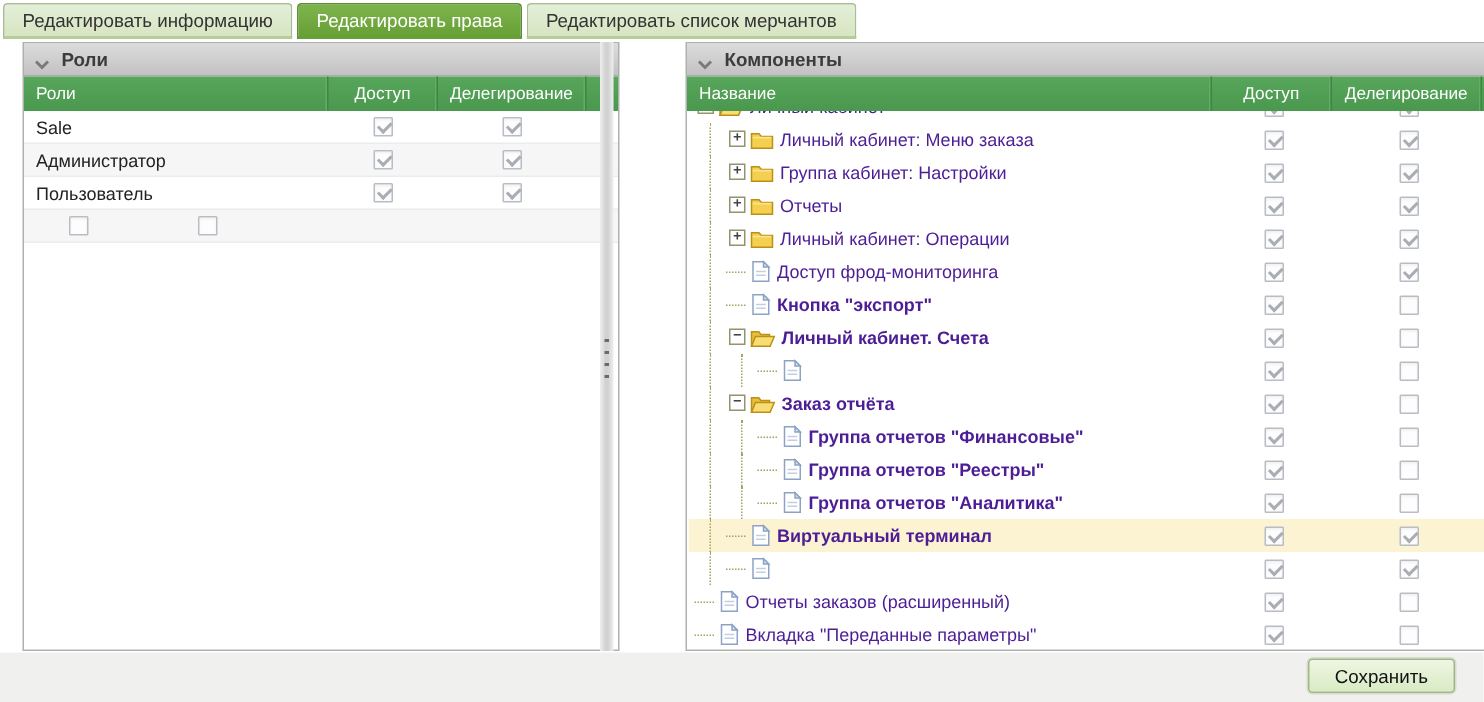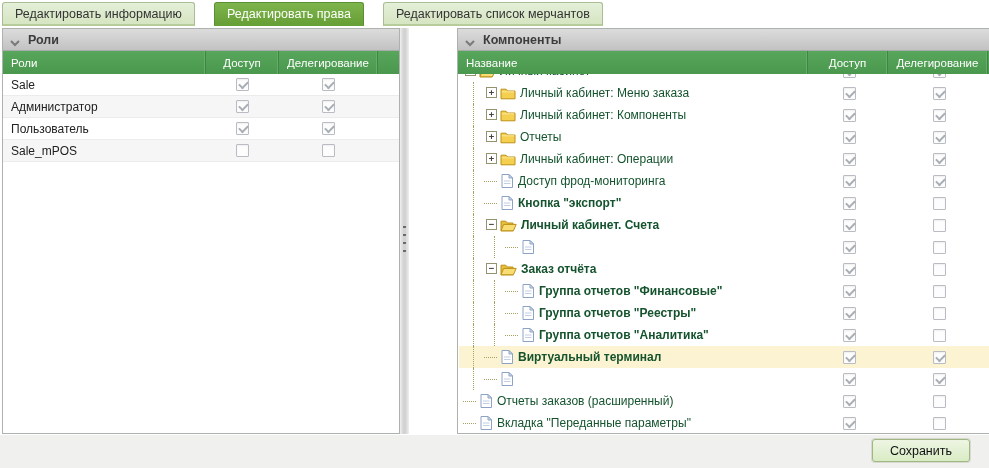--- a/index.html
+++ b/index.html
@@ -1,29 +1,29 @@
 <!DOCTYPE html>
 <html><head>
 <meta charset="utf-8">
 <style>
   * { margin:0; padding:0; box-sizing:border-box; }
   html,body { width:989px; height:468px; background:#ffffff; overflow:hidden;
     font-family:"Liberation Sans", sans-serif; font-size:12px; color:#222; }
 
   
-  .tabbar { position:absolute; left:2px; top:2px; height:25px; display:flex; gap:19px; }
+  .tabbar { position:absolute; left:2px; top:2px; height:25px; display:flex; gap:3px; }
   .tab { height:24px; padding:0 12px; display:flex; align-items:center; cursor:pointer;
     background:linear-gradient(#e4efd8,#d6e5c2); border:1px solid #a9bc95; border-radius:3px 3px 0 0;
     color:#333; font-size:12.5px; white-space:nowrap; border-bottom:2px solid #b7cc9a;}
   .tab.active { background:linear-gradient(#7eb44c,#67a036); border-color:#5c8f33; color:#fff;
     border-bottom:2px solid #67a036; }
 
   
   .panel { position:absolute; top:28px; height:406px; border:1px solid #aeb2ae; background:#fff; }
-  .panel-left  { left:2px;   width:398px; }
+  .panel-left  { left:15px;   width:398px; }
   .panel-right { left:409px; width:578px;margin-left:48px; }
   .panel-hd { height:22px; background:linear-gradient(#dcdcdc,#c2c2c2); border-bottom:1px solid #a8aca8;
     display:flex; align-items:center; padding-left:6px; gap:7px; }
   .panel-hd .ttl { font-weight:bold; font-size:12.5px; color:#3c3c3c; }
   .chev { width:12px; height:8px; display:inline-block; }
 
   .grid-hd { display:flex; height:23px; background:linear-gradient(#58a55c,#4a984e); color:#fff;
     font-size:11.5px; align-items:center; }
   .grid-hd .c { height:100%; display:flex; align-items:center; border-right:1px solid #3c8743;
     box-shadow:inset -1px 0 0 #66ac68; }
@@ -42,21 +42,21 @@
     position:relative; box-shadow:inset 0 1px 2px rgba(0,0,0,.06); }
   .cb.on::after { content:""; position:absolute; left:2px; top:2px; width:7px; height:4px;
     border-left:2px solid #a9aeb4; border-bottom:2px solid #a9aeb4; transform:rotate(-45deg); }
 
   
   .tree-vp { position:absolute; left:1px; right:18px; top:45px; bottom:1px; overflow:hidden; }
   .t-row { display:flex; height:22px; align-items:center; cursor:pointer; }
   .t-row.hl { background:#fcf3d2; }
   .t-row .namec { width:350px; display:flex; align-items:center; height:100%; padding-left:4px; overflow:hidden; white-space:nowrap; }
   .t-row .cbc { display:flex; justify-content:center; }
-  .t-row .lbl { margin-left:4px; color:#14532d; }
+  .t-row .lbl { margin-left:4px; color:#4c1d95; }
   .t-row .lbl.b { font-weight:bold; }
   .guide { width:21px; height:100%; flex:none; }
   .guide i { display:block; margin-left:10px; width:1px; height:100%; border-left:1px dotted #a5a361; }
   .elbow { width:16px; height:100%; flex:none; position:relative; }
   .elbow .dash { position:absolute; left:0; top:50%; width:13px; border-top:1px dotted #a5a361; }
   .exp { position:absolute; left:2px; top:50%; margin-top:-6px; width:11px; height:11px; background:#fff;
     border:1px solid #93936f; font:bold 9px/9px "DejaVu Sans Mono",monospace; color:#444;
     text-align:center; }
   .icon { flex:none; display:inline-flex; }
 
@@ -131,21 +131,20 @@
       <div class="r-row">
         <div class="name">Пользователь</div>
         <div class="cbc" style="width: 73px;">
           <div class="cb on"></div>
         </div>
         <div class="cbc" style="width: 99px;">
           <div class="cb on"></div>
         </div>
       </div>
       <div class="r-row alt">
-        <div class="name">Sale_mPOS</div>
         <div class="cbc" style="width: 73px;">
           <div class="cb"></div>
         </div>
         <div class="cbc" style="width: 99px;">
           <div class="cb"></div>
         </div>
       </div>
     </div>
 </div>
 
@@ -219,21 +218,21 @@
           </div>
           <div class="elbow">
             <div class="exp">+</div>
           </div>
           <div class="icon">
             <svg width="16" height="15" viewBox="0 0 16 15">
               <path d="M1 3.2 L6 3.2 L7.6 5 L15 5 L15 12.8 L1 12.8 Z" fill="#f5cf4f" stroke="#bc9015"></path>
               <path d="M1.8 5.8 L14.2 5.8" stroke="#fbe48d" stroke-width="1.2"></path>
             </svg>
           </div>
-          <div class="lbl">Личный кабинет: Компоненты</div>
+          <div class="lbl">Группа кабинет: Настройки</div>
         </div>
         <div class="cbc" style="width: 80px;">
           <div class="cb on"></div>
         </div>
         <div class="cbc" style="width: 100px;">
           <div class="cb on"></div>
         </div>
       </div>
       <div class="t-row">
         <div class="namec">

